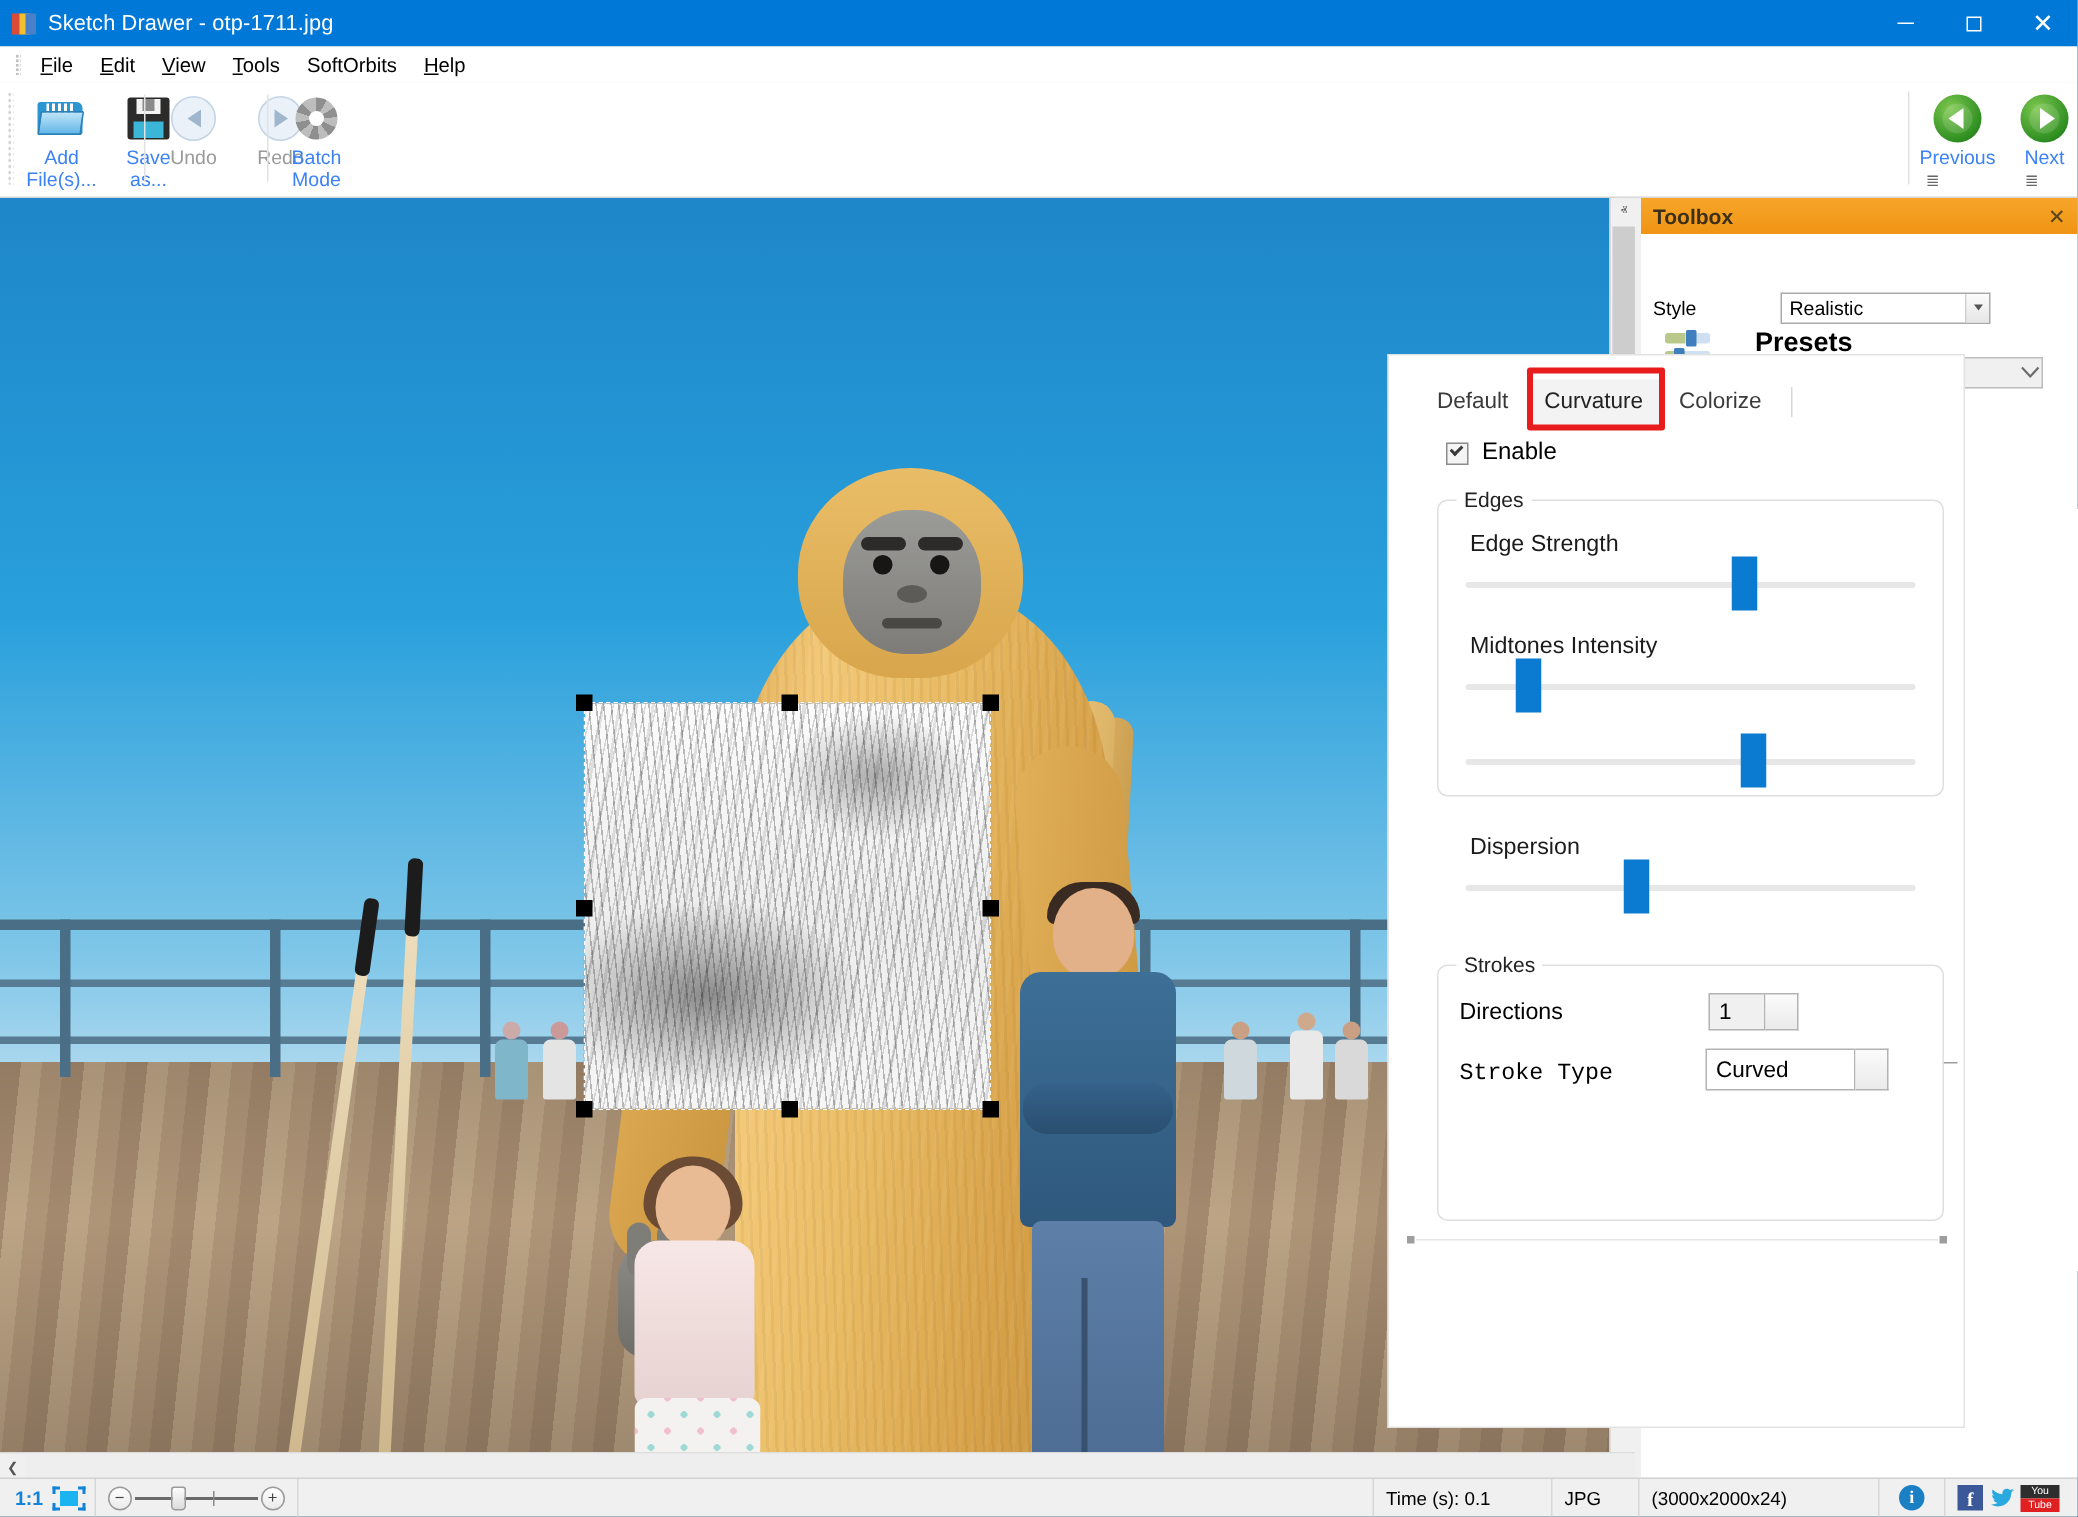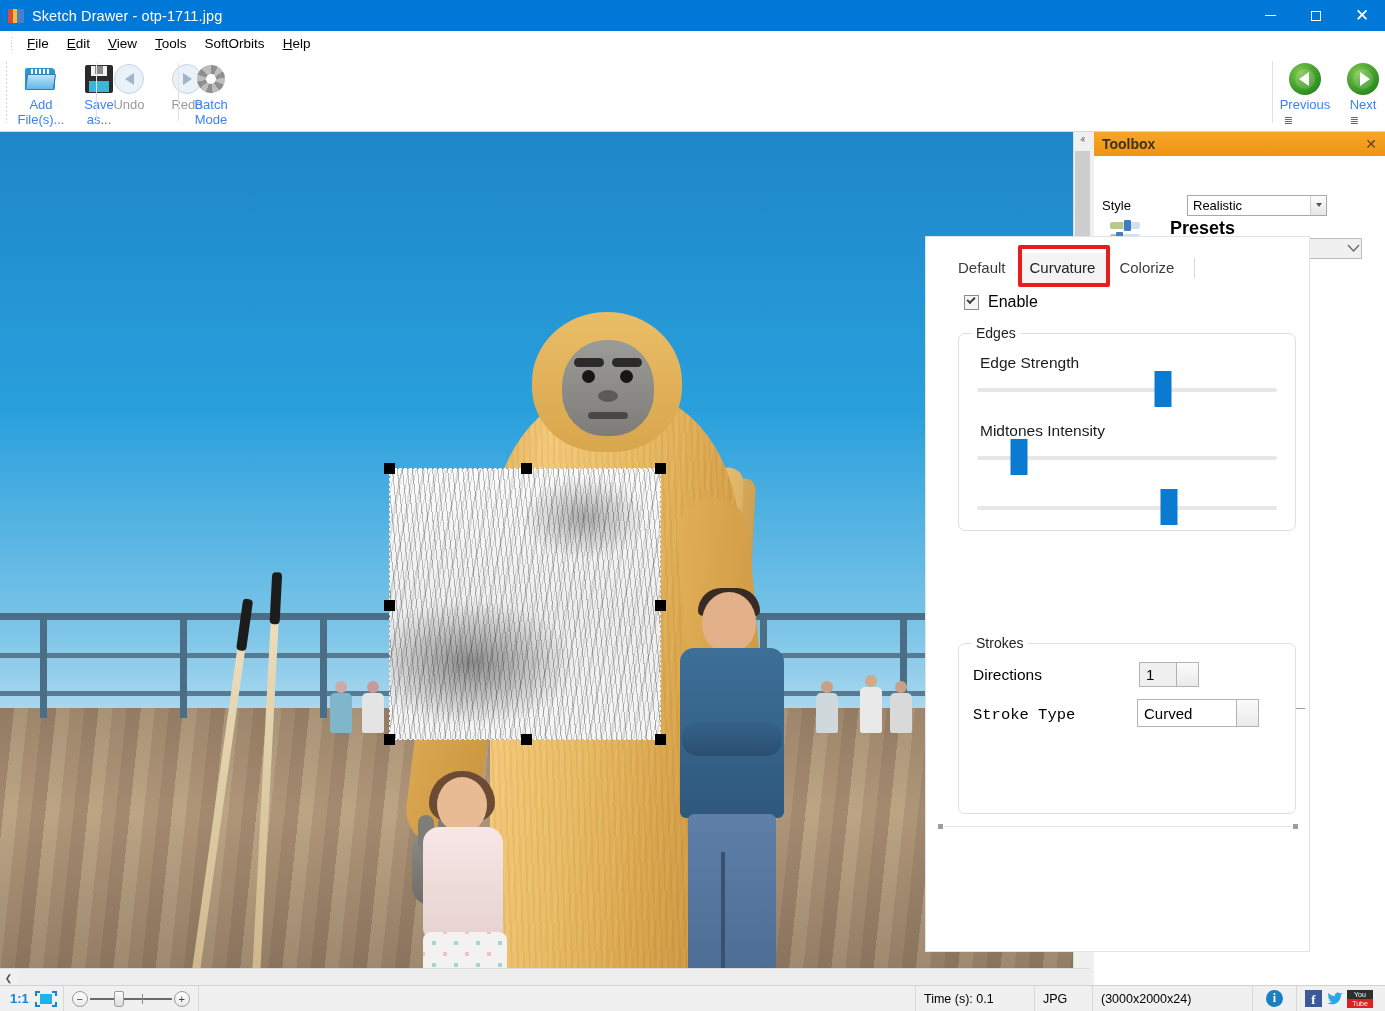--- a/index.html
+++ b/index.html
@@ -678,20 +678,27 @@
         </div>
       </div>
 
       <div class="slider-block" style="top:156px;">
         <div class="slider">
           <span class="strack"></span>
           <span class="sthumb" id="thumb-curv" style="left: 64%;"></span>
         </div>
       </div>
 
+      <div class="slider-block" style="top:222px;">
+        <div class="slider-label">Dispersion</div>
+        <div class="slider">
+          <span class="strack"></span>
+          <span class="sthumb" id="thumb-disp" style="left: 38%;"></span>
+        </div>
+      </div>
       <div class="splitter-v">
           <span class="ln"></span>
         </div>
     </div>
 
     <div class="splitter-h">
       <span class="dotl"></span>
         <span class="ln"></span>
         <span class="dotr"></span>
     </div>

